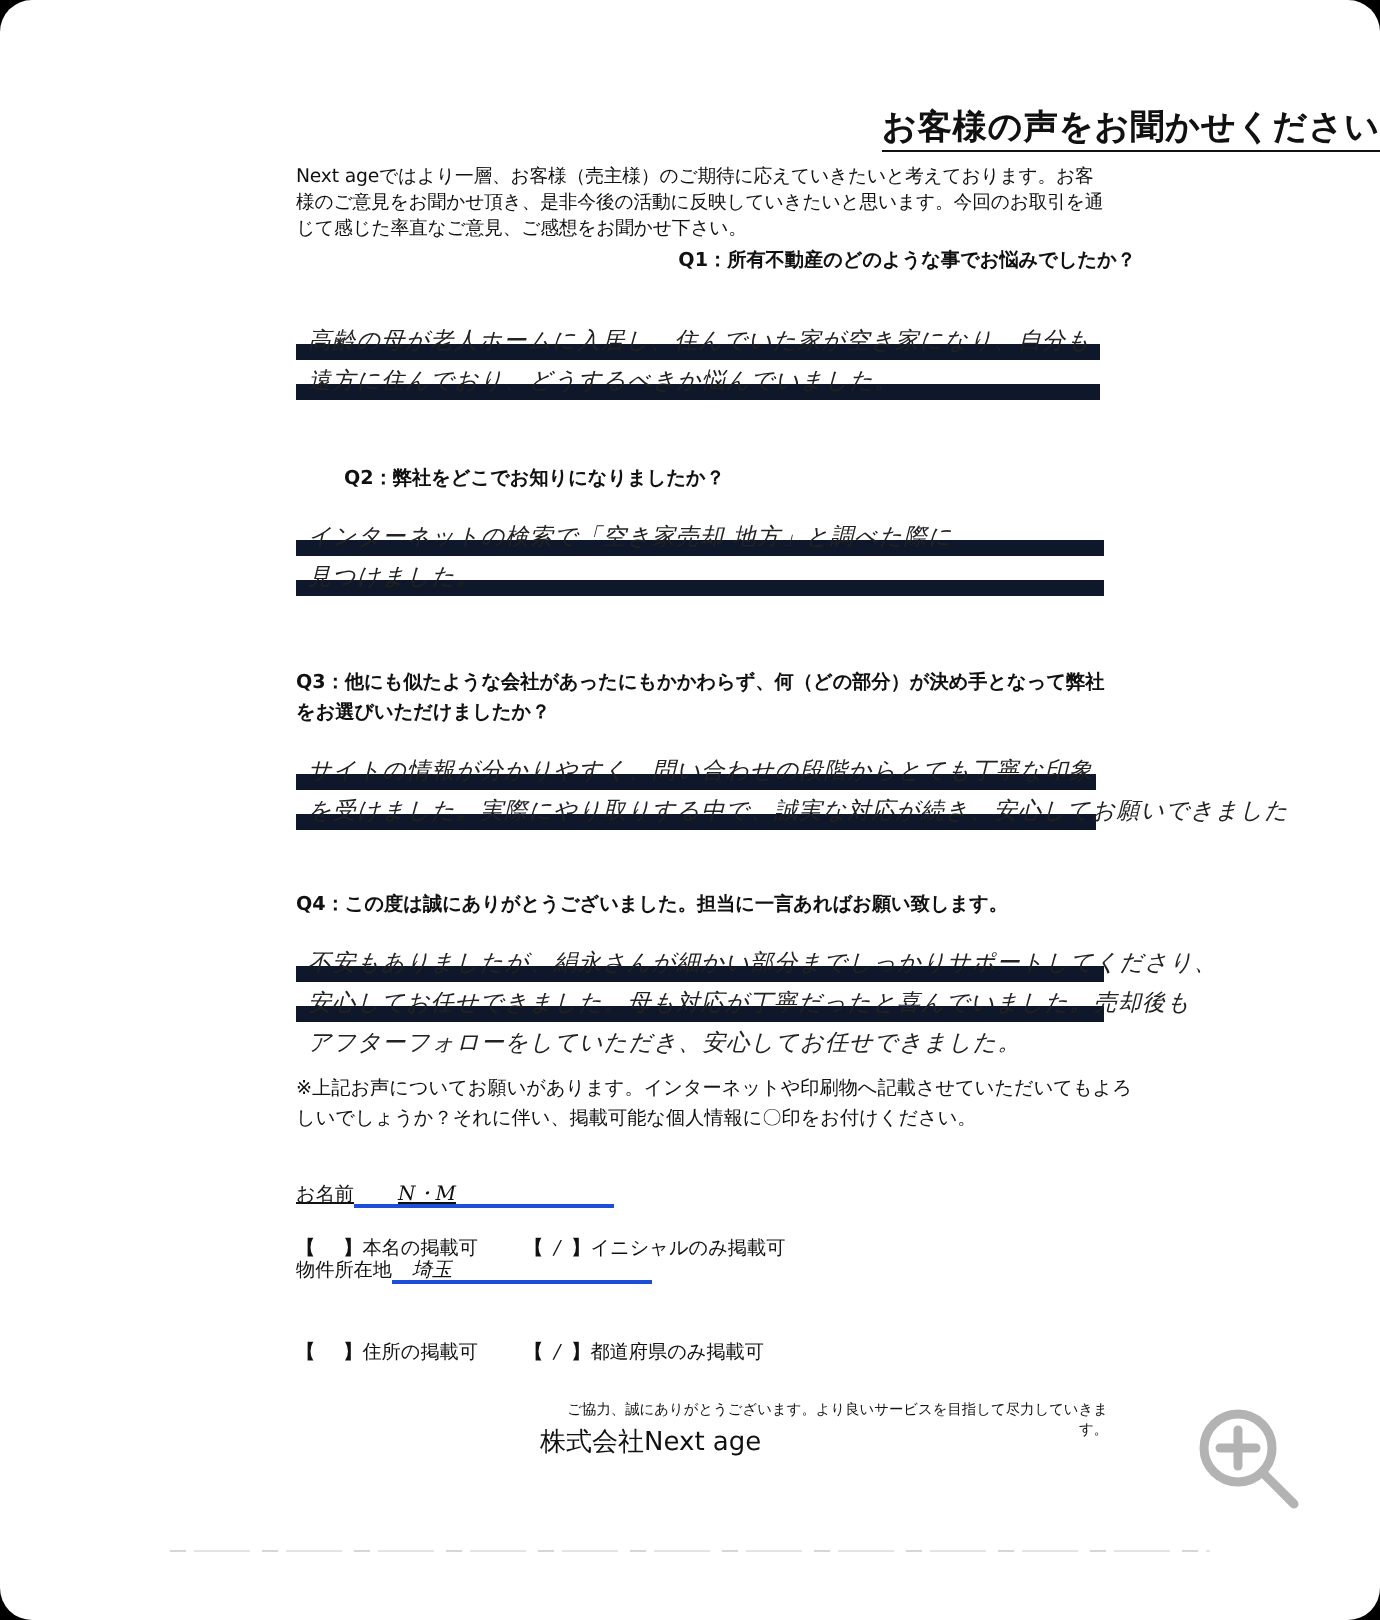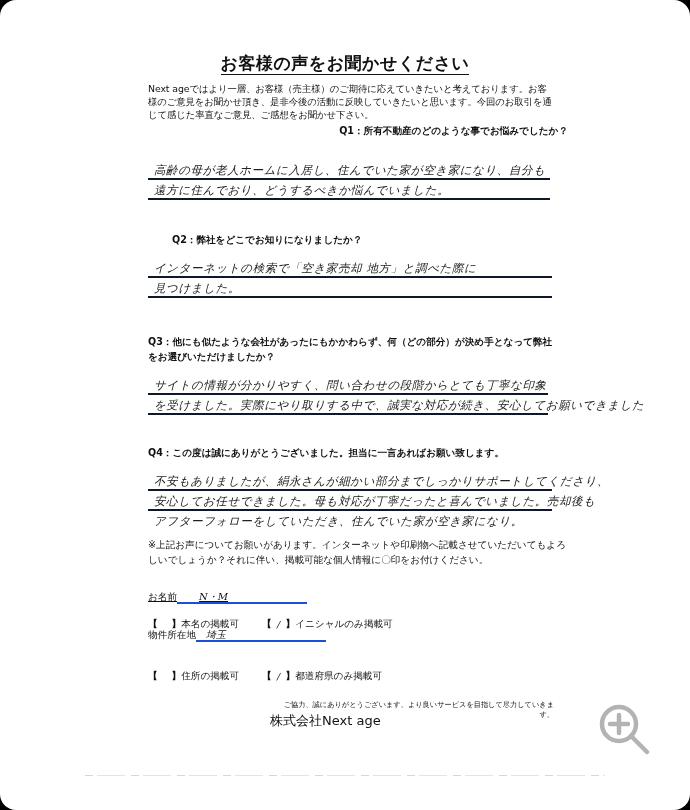--- a/index.html
+++ b/index.html
@@ -3,34 +3,34 @@
 <meta charset="utf-8">
 <style>
   html, body { margin:0; padding:0; background:#000; }
   body { width:690px; height:810px; overflow:hidden; }
   .page {
     position:relative; width:690px; height:810px; background:#fff;
     border-radius:16px; overflow:hidden;
     font-family:"DejaVu Sans", "Liberation Sans", sans-serif; color:#111;
   }
   .title {
-    position:absolute; left:0; width:690px; top:52px; text-align:center;
+    position:absolute; left:0; width:690px; top:52px; text-align:right;
     font-size:17px; font-weight:bold; letter-spacing:0.5px;
   }
   .title span { border-bottom:1.5px solid #111; padding-bottom:1px; }
   .intro {
     position:absolute; left:148px; top:82px; width:404px;
     font-size:9.4px; line-height:13px; letter-spacing:-0.1px;
   }
   .q {
     position:absolute; left:148px; font-size:9.6px; font-weight:bold; line-height:14.5px; width:420px;
   }
   .hw-block { position:absolute; left:148px; }
   .hw-line {
-    position:relative; height:20px; border-bottom:2px solid #0f172a;
+    position:relative; height:20px; border-bottom:8px solid #0f172a;
     font-family:"DejaVu Serif", serif; font-style:italic; font-size:11.5px; color:#222;
     white-space:nowrap; line-height:20px; padding-left:6px; letter-spacing:0.6px;
     box-sizing:border-box;
   }
   .hw-line.noline { border-bottom:none; }
   .notice {
     position:absolute; left:148px; top:538px; width:420px;
     font-size:9.6px; line-height:14.5px;
   }
   .field-row { position:absolute; left:148px; font-size:9.6px; display:flex; align-items:flex-end; }
@@ -77,21 +77,21 @@
   <div class="q" style="top:335px;width:410px;">Q3：他にも似たような会社があったにもかかわらず、何（どの部分）が決め手となって弊社をお選びいただけましたか？</div>
   <div class="hw-block" style="top:375px;width:400px;">
     <div class="hw-line">サイトの情報が分かりやすく、問い合わせの段階からとても丁寧な印象</div>
     <div class="hw-line" style="overflow:visible;">を受けました。実際にやり取りする中で、誠実な対応が続き、安心してお願いできました</div>
   </div>
 
   <div class="q" style="top:446px;">Q4：この度は誠にありがとうございました。担当に一言あればお願い致します。</div>
   <div class="hw-block" style="top:471px;width:404px;">
     <div class="hw-line">不安もありましたが、絹永さんが細かい部分までしっかりサポートしてくださり、</div>
     <div class="hw-line">安心してお任せできました。母も対応が丁寧だったと喜んでいました。売却後も</div>
-    <div class="hw-line noline">アフターフォローをしていただき、住んでいた家が空き家になり。</div>
+    <div class="hw-line noline">アフターフォローをしていただき、安心してお任せできました。</div>
   </div>
 
   <div class="notice">※上記お声についてお願いがあります。インターネットや印刷物へ記載させていただいてもよろしいでしょうか？それに伴い、掲載可能な個人情報に〇印をお付けください。</div>
 
   <div class="field-row" style="top:590px;text-decoration:underline;">
     <span>お名前</span>
     <span class="field-line" style="width:130px;">N・M</span>
   </div>
   <div class="check-row" style="top:618px;">
     <span class="check" style="width:114px;">

